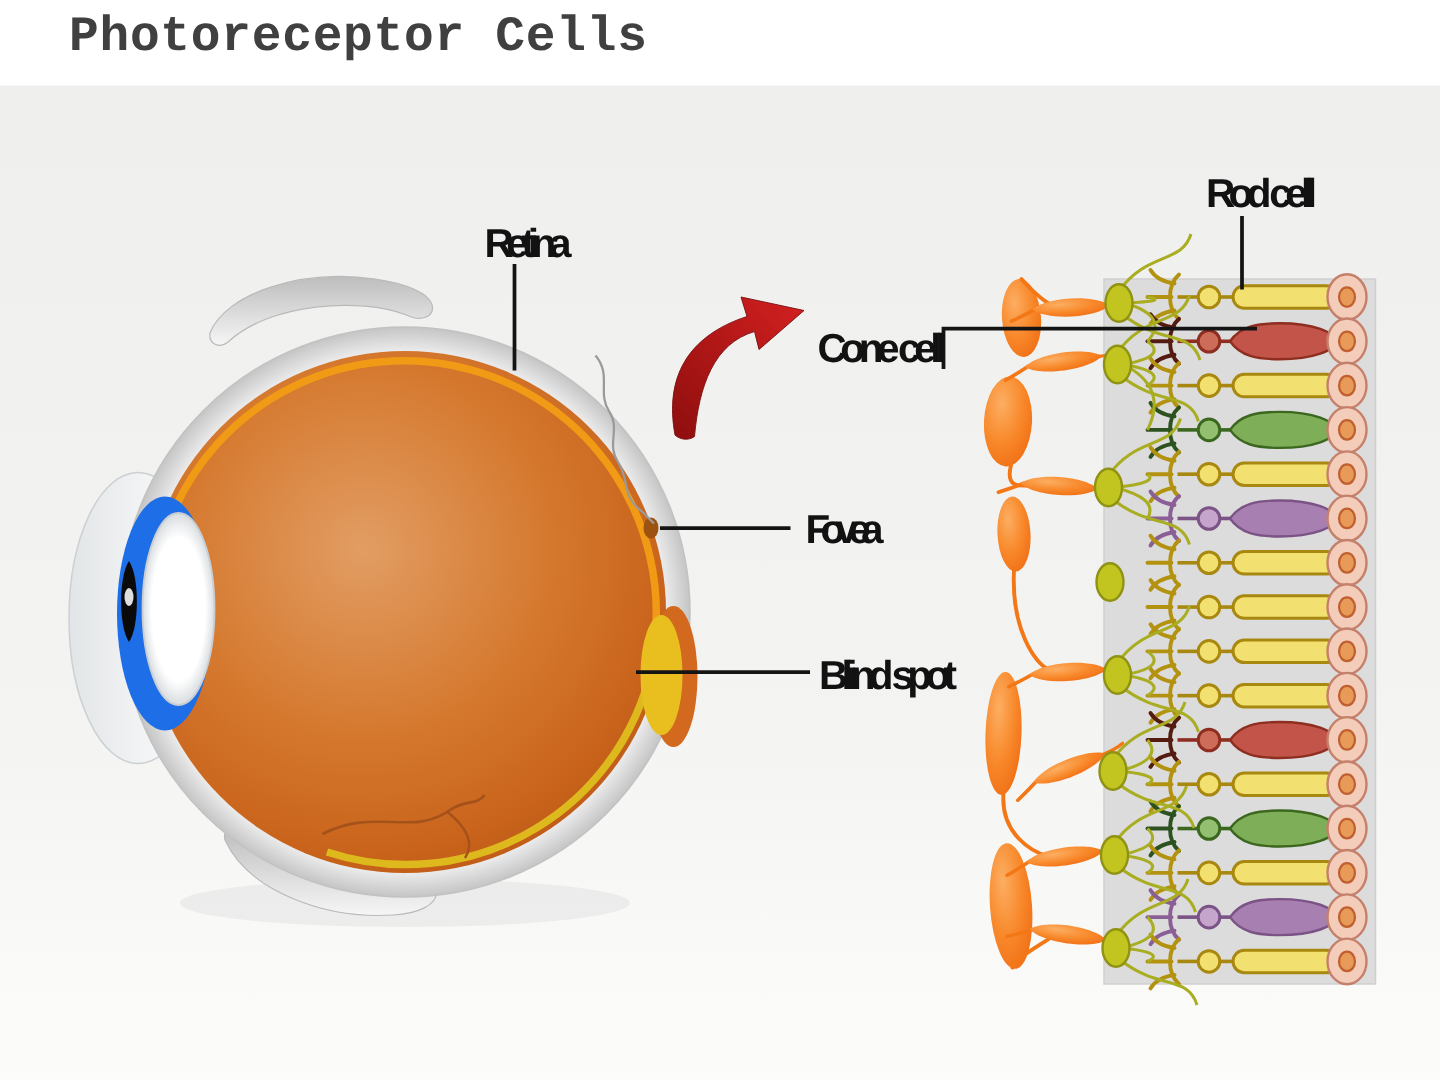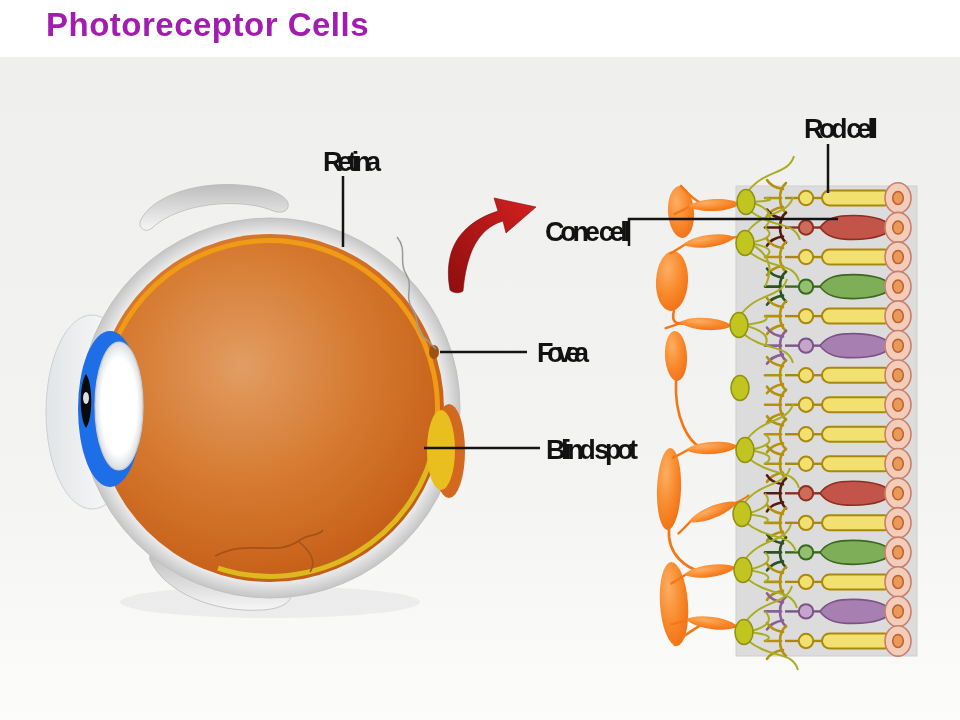--- a/index.html
+++ b/index.html
@@ -1,19 +1,19 @@
 <!DOCTYPE html>
 <html><head>
 <meta charset="utf-8">
 <style>
   html,body{margin:0;padding:0;background:#ffffff;}
   .page{position:relative;width:960px;height:720px;overflow:hidden;background:#ffffff;
         font-family:"Liberation Sans",sans-serif;}
   .page h1{position:absolute;left:46px;top:6px;margin:0;font-size:33px;font-weight:bold;
-           letter-spacing:.5px;color:#a21caf;font-family:Liberation Sans, sans-serif;}
+           letter-spacing:.5px;color:#404040;font-family:Liberation Mono, monospace;}
   svg{position:absolute;left:0;top:0;}
   text.lbl{font-family:"Liberation Sans",sans-serif;font-weight:bold;fill:#121212;}
 </style>
 </head>
 <body>
 
 <div class="page">
   <h1>Photoreceptor Cells</h1>
   <svg id="diagram" width="960" height="720" viewBox="0 0 960 720">
       <defs>

